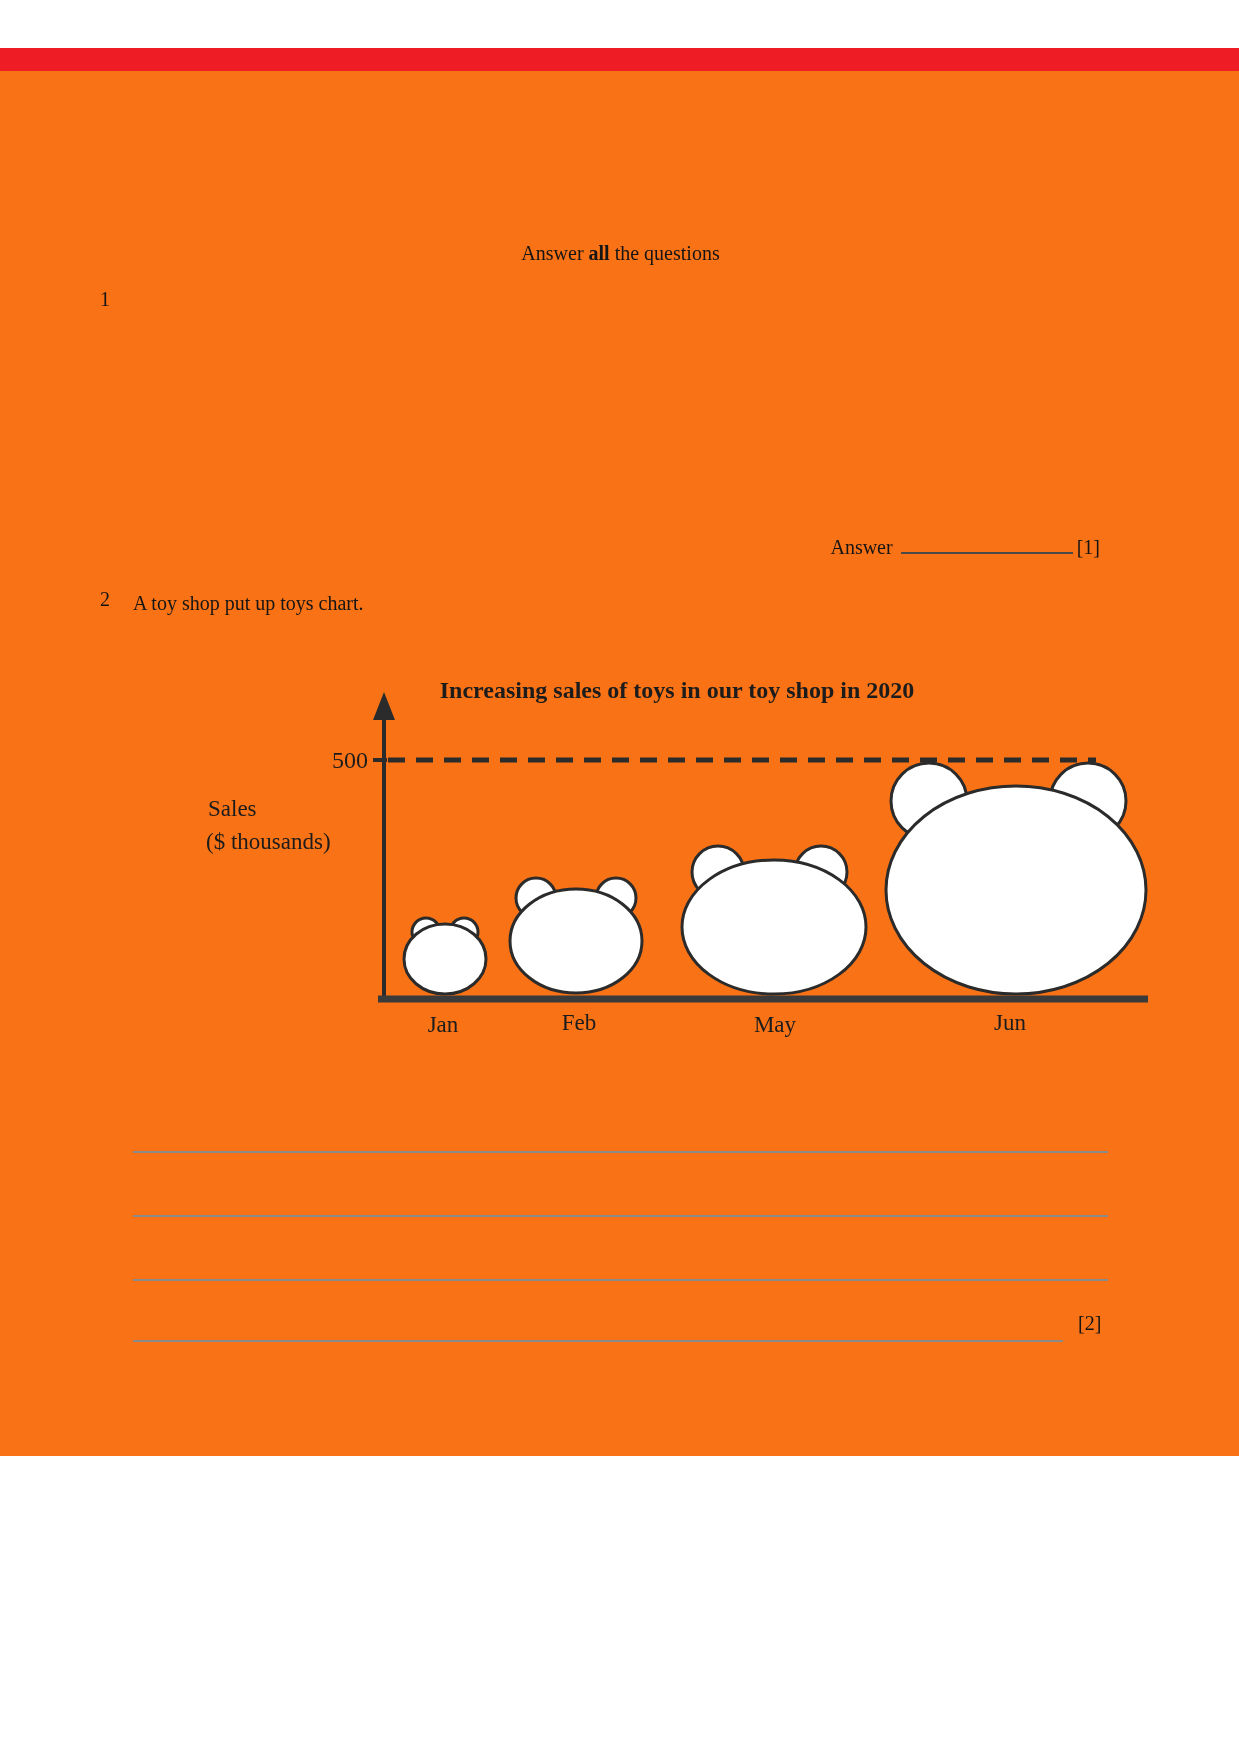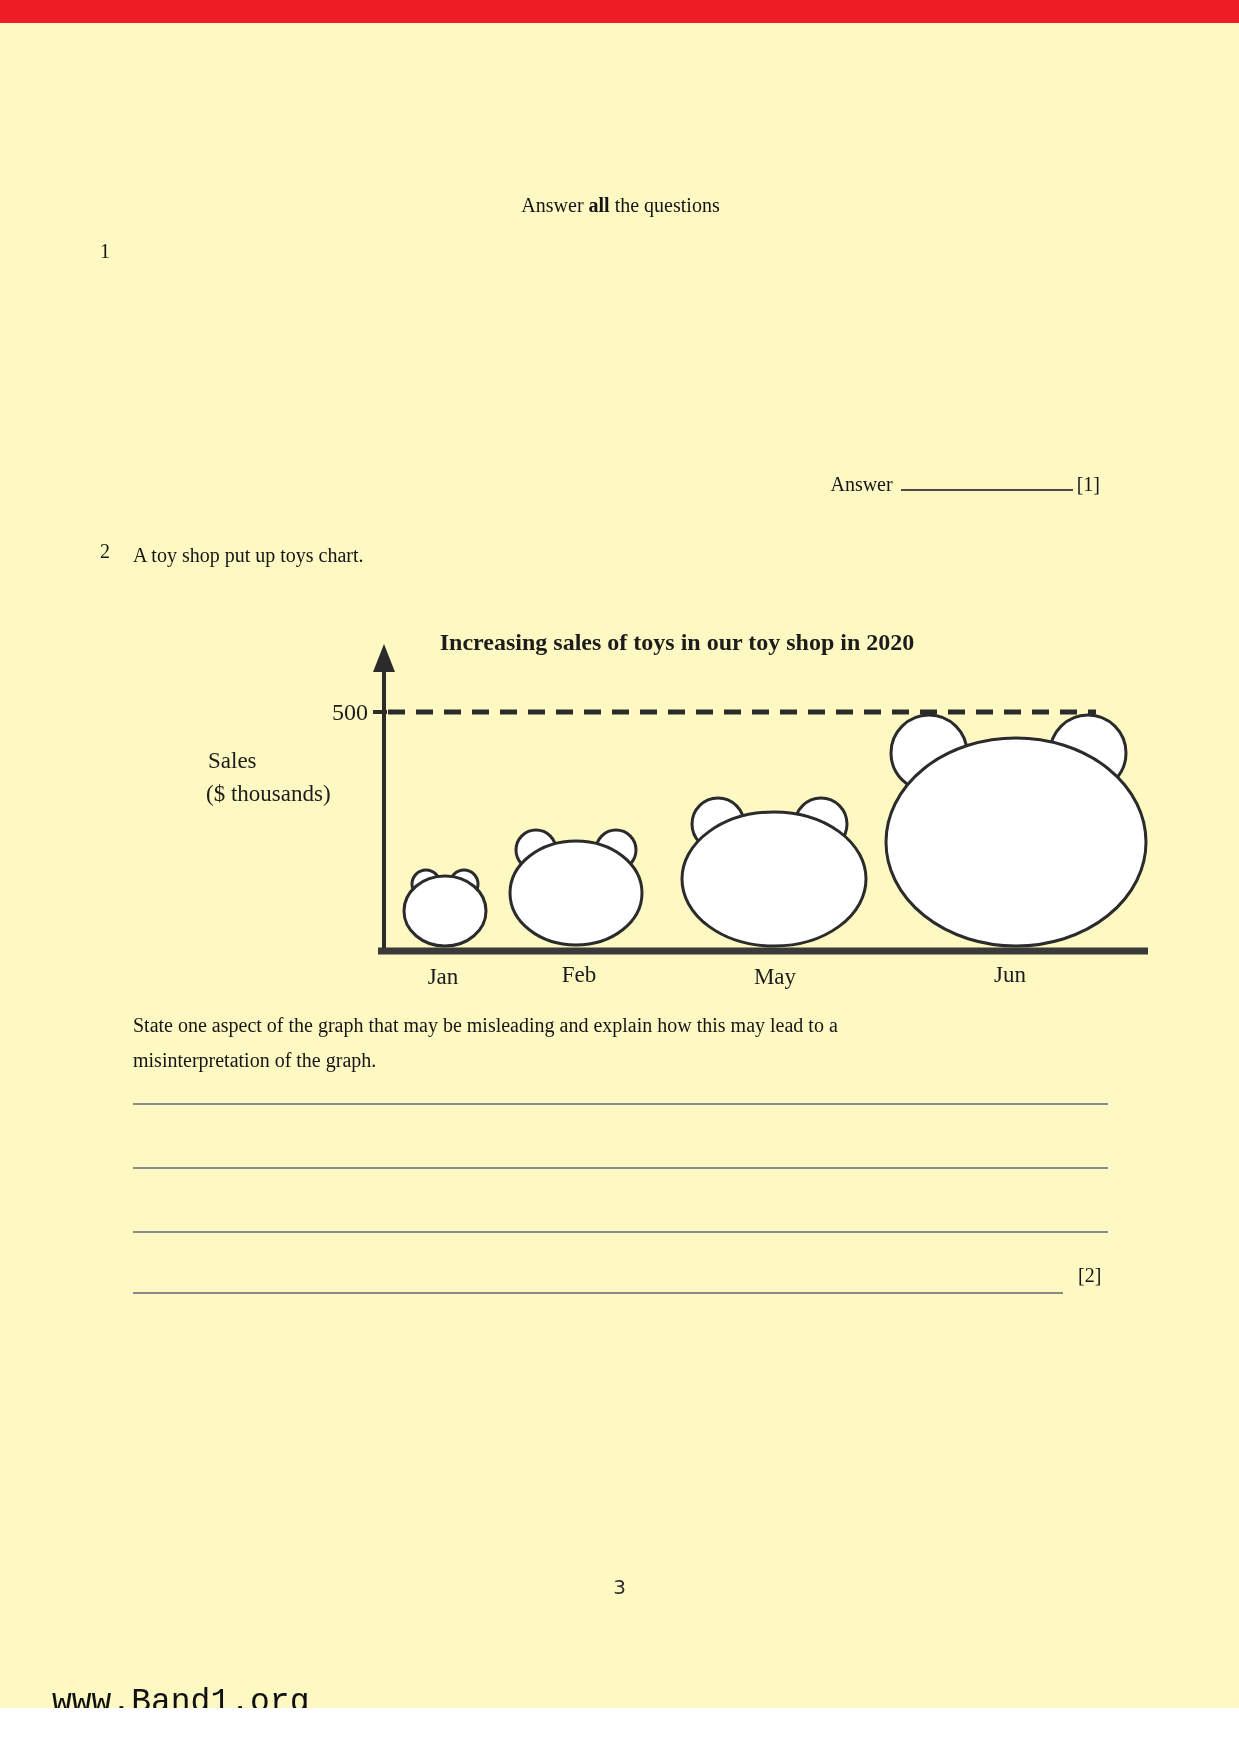--- a/index.html
+++ b/index.html
@@ -1,39 +1,40 @@
 <!DOCTYPE html>
 <html><head>
 <meta charset="utf-8">
 <style>
   * { box-sizing: border-box; }
   html,body { margin:0; padding:0; background:#ffffff; }
   .page {
     position: relative;
     width: 1239px;
-    height: 1708px;
-    background: #fef9c3;
+    height: 1408px;
+    background: #f97316;
     font-family: "Liberation Serif", "DejaVu Serif", serif;
     color: #151515;
     overflow: hidden;
+    margin-top: 48px;
   }
   .abs { position: absolute; }
   .topbar {
     position: absolute; left: 0; top: 0;
     width: 1239px; height: 23px;
     background: #ee1c25;
   }
   .instruction {
     left: 133px; top: 194px; width: 975px;
     text-align: center; font-size: 20px;
   }
   .q-number { font-size: 20px; }
   .q-text { font-size: 20px; line-height: 31px; }
   .answer-row {
-    top: 469px; right: 139px;
+    top: 484px; right: 139px;
     font-size: 20px; white-space: nowrap;
   }
   .blank-line {
     display: inline-block; width: 172px; height: 22px;
     border-bottom: 2px solid #4a4a4a;
     margin: 0 4px 0 8px;
   }
   .rule {
     border-top: 2px solid #8a8a8a; height: 0;
   }
@@ -112,24 +113,20 @@
     </g>
 
     <line x1="198" y1="333" x2="968" y2="333" stroke="#3a3a3a" stroke-width="7"></line>
 
     <text x="263" y="366" text-anchor="middle" class="month-label">Jan</text>
     <text x="399" y="364" text-anchor="middle" class="month-label">Feb</text>
     <text x="595" y="366" text-anchor="middle" class="month-label">May</text>
     <text x="830" y="364" text-anchor="middle" class="month-label">Jun</text>
   </svg>
 
-  <div class="abs prompt">
-    <div>State one aspect of the graph that may be misleading and explain how this may lead to a</div>
-    <div>misinterpretation of the graph.</div>
-  </div>
 
   <div class="abs rule" style="left:133px; top:1103px; width:975px;"></div>
   <div class="abs rule" style="left:133px; top:1167px; width:975px;"></div>
   <div class="abs rule" style="left:133px; top:1231px; width:975px;"></div>
   <div class="abs rule" style="left:133px; top:1292px; width:930px;"></div>
   <div class="abs marks" style="left:1078px; top:1264px;">[2]</div>
 
   <div class="abs page-number">3</div>
 
   <div class="abs footer">www.Band1.org</div>

